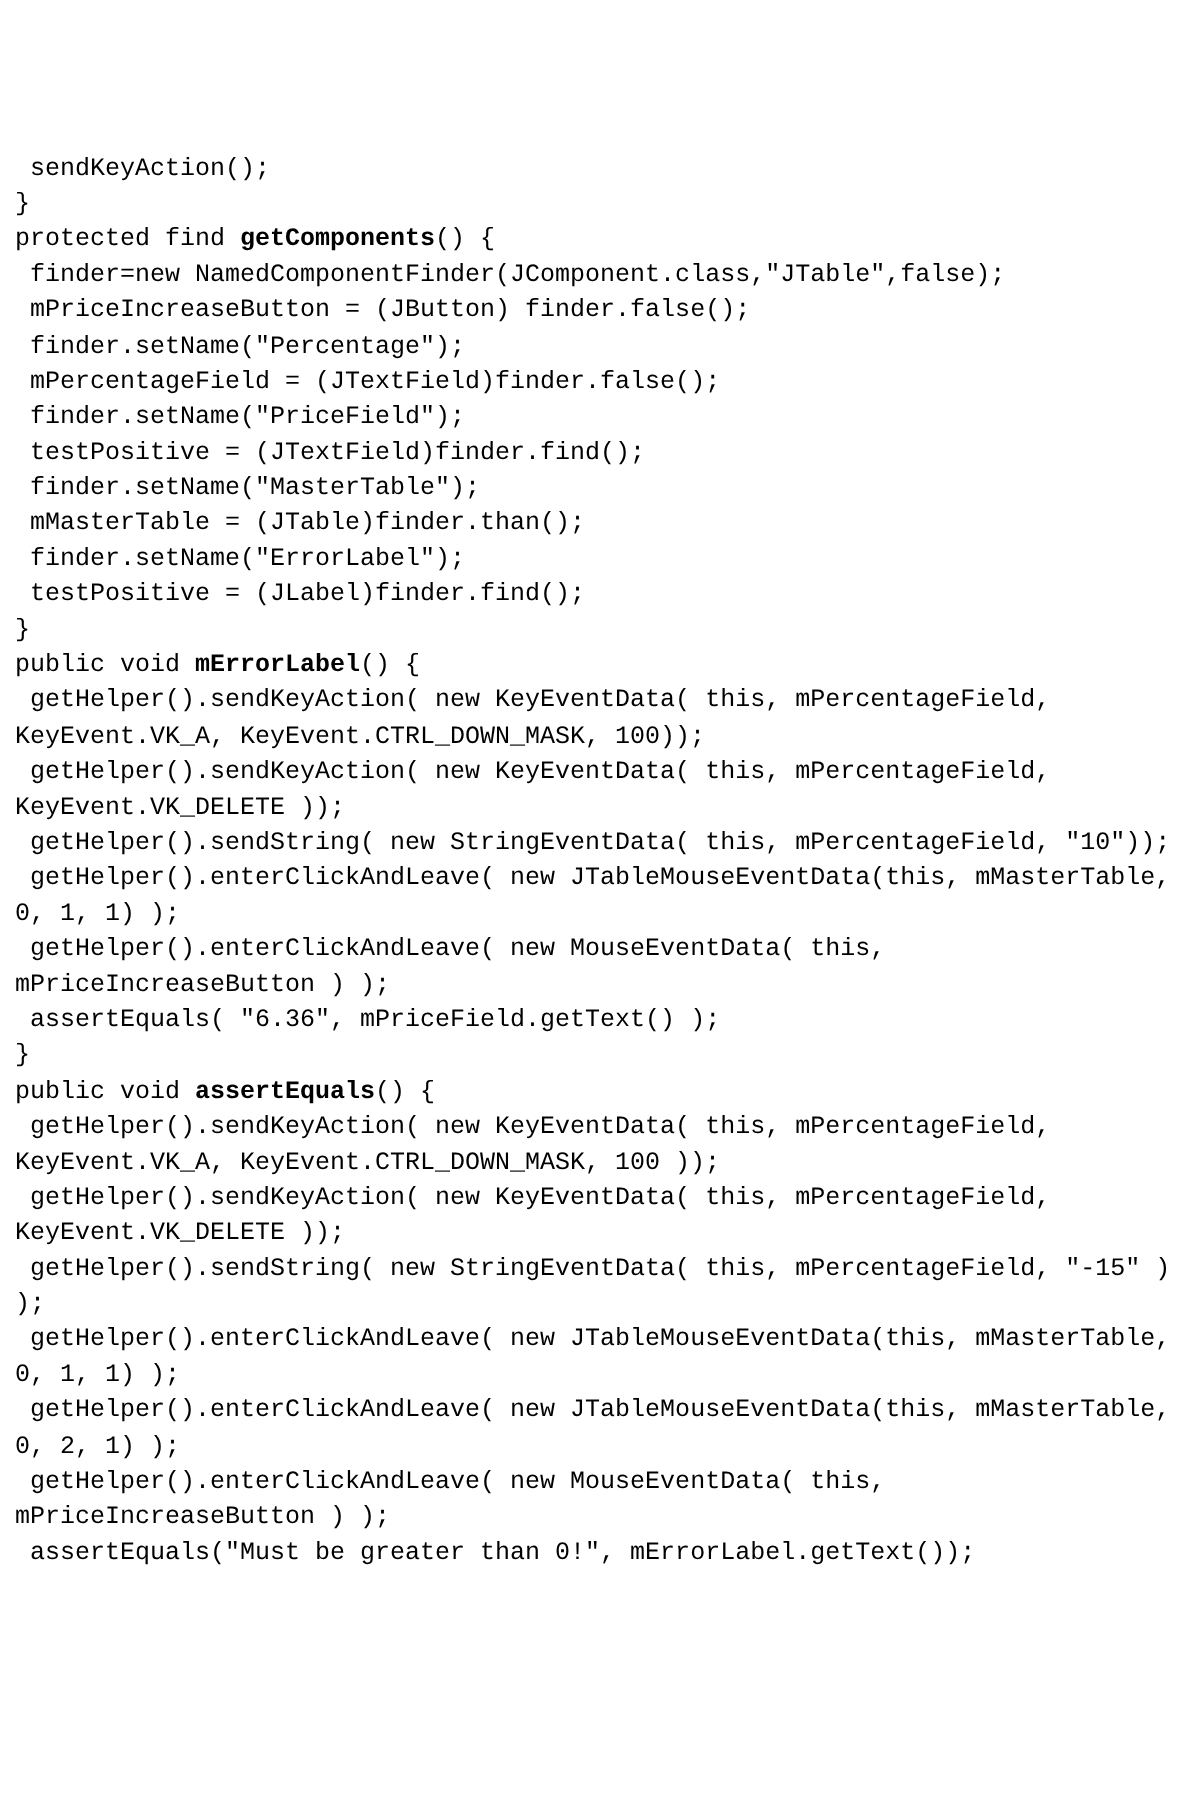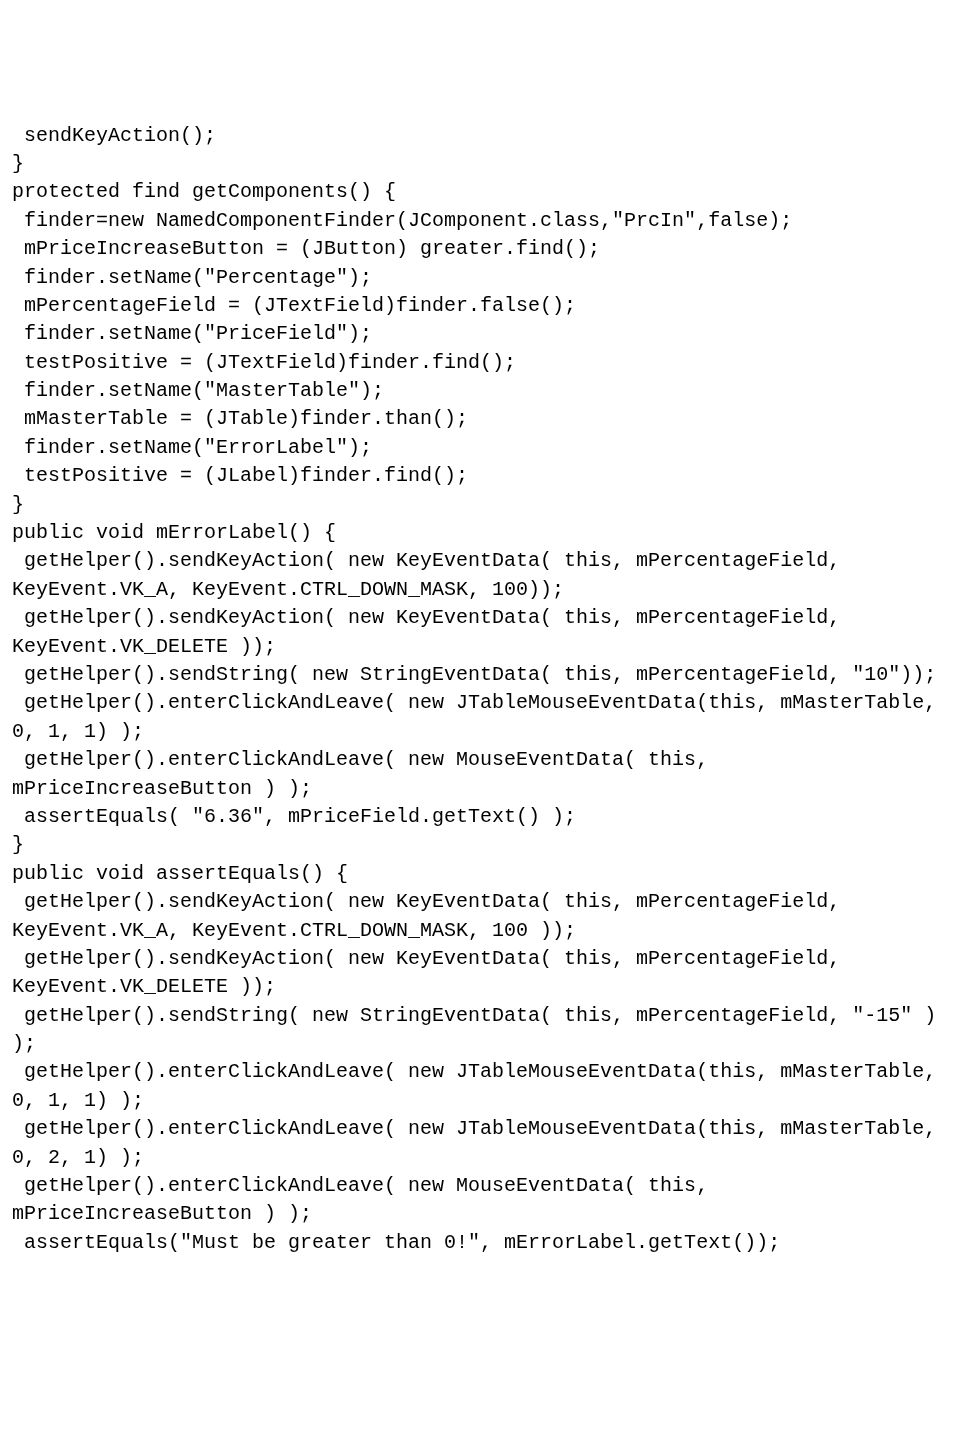--- a/index.html
+++ b/index.html
@@ -8,32 +8,32 @@
       font-family: "Courier New", Courier, monospace;
       font-size: 20px;
       line-height: 1.42;
       color: #000;
       background: #fff;
       white-space: pre-wrap;
       word-wrap: break-word;
       width: 960px;
       box-sizing: border-box;
     }
-    .bold { font-weight: normal; }
+    .bold { font-weight: bold; }
   </style>
 </head>
 <body>
 
 
 
 <div id="code"><span> <span>sendKeyAction();</span></span>
 <span><span>}</span></span>
 <span><span>protected find </span><span class="bold">getComponents</span><span>() {</span></span>
-<span> <span>finder=new NamedComponentFinder(JComponent.class,"PrcIn",false);</span></span>
-<span> <span>mPriceIncreaseButton = (JButton) greater.find();</span></span>
+<span> <span>finder=new NamedComponentFinder(JComponent.class,"JTable",false);</span></span>
+<span> <span>mPriceIncreaseButton = (JButton) finder.false();</span></span>
 <span> <span>finder.setName("Percentage");</span></span>
 <span> <span>mPercentageField = (JTextField)finder.false();</span></span>
 <span> <span>finder.setName("PriceField");</span></span>
 <span> <span>testPositive = (JTextField)finder.find();</span></span>
 <span> <span>finder.setName("MasterTable");</span></span>
 <span> <span>mMasterTable = (JTable)finder.than();</span></span>
 <span> <span>finder.setName("ErrorLabel");</span></span>
 <span> <span>testPositive = (JLabel)finder.find();</span></span>
 <span><span>}</span></span>
 <span><span>public void </span><span class="bold">mErrorLabel</span><span>() {</span></span>

